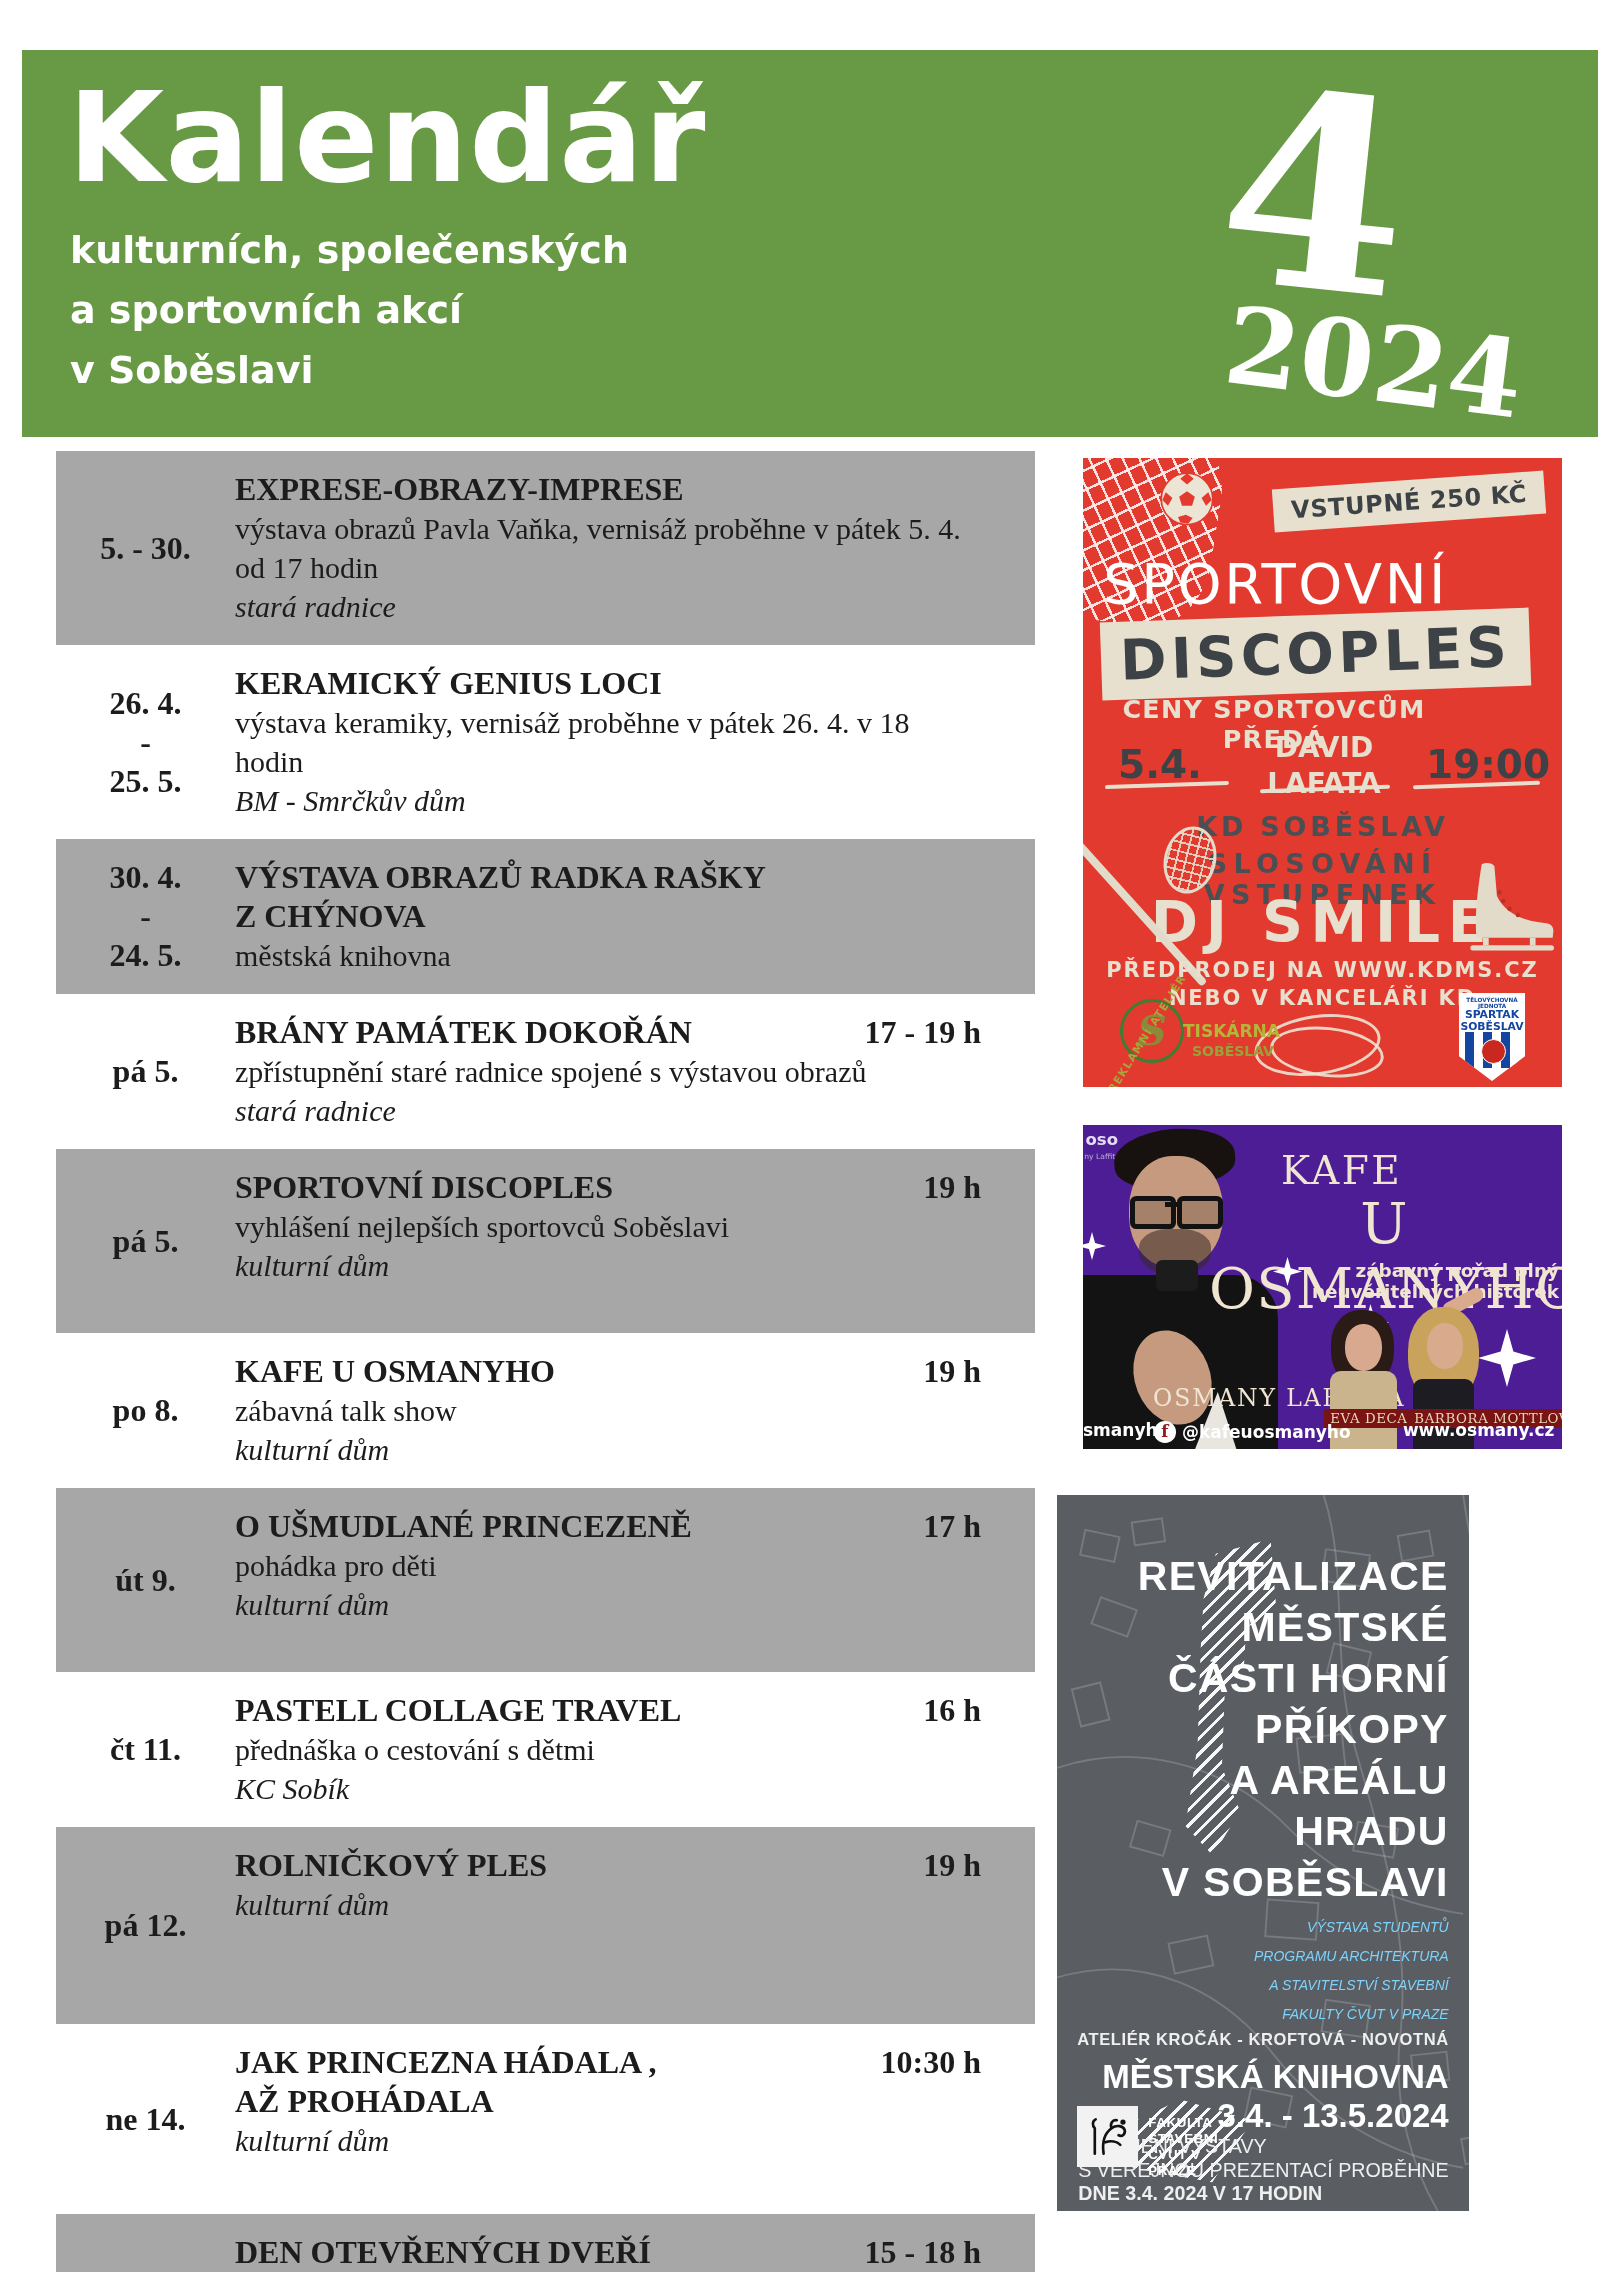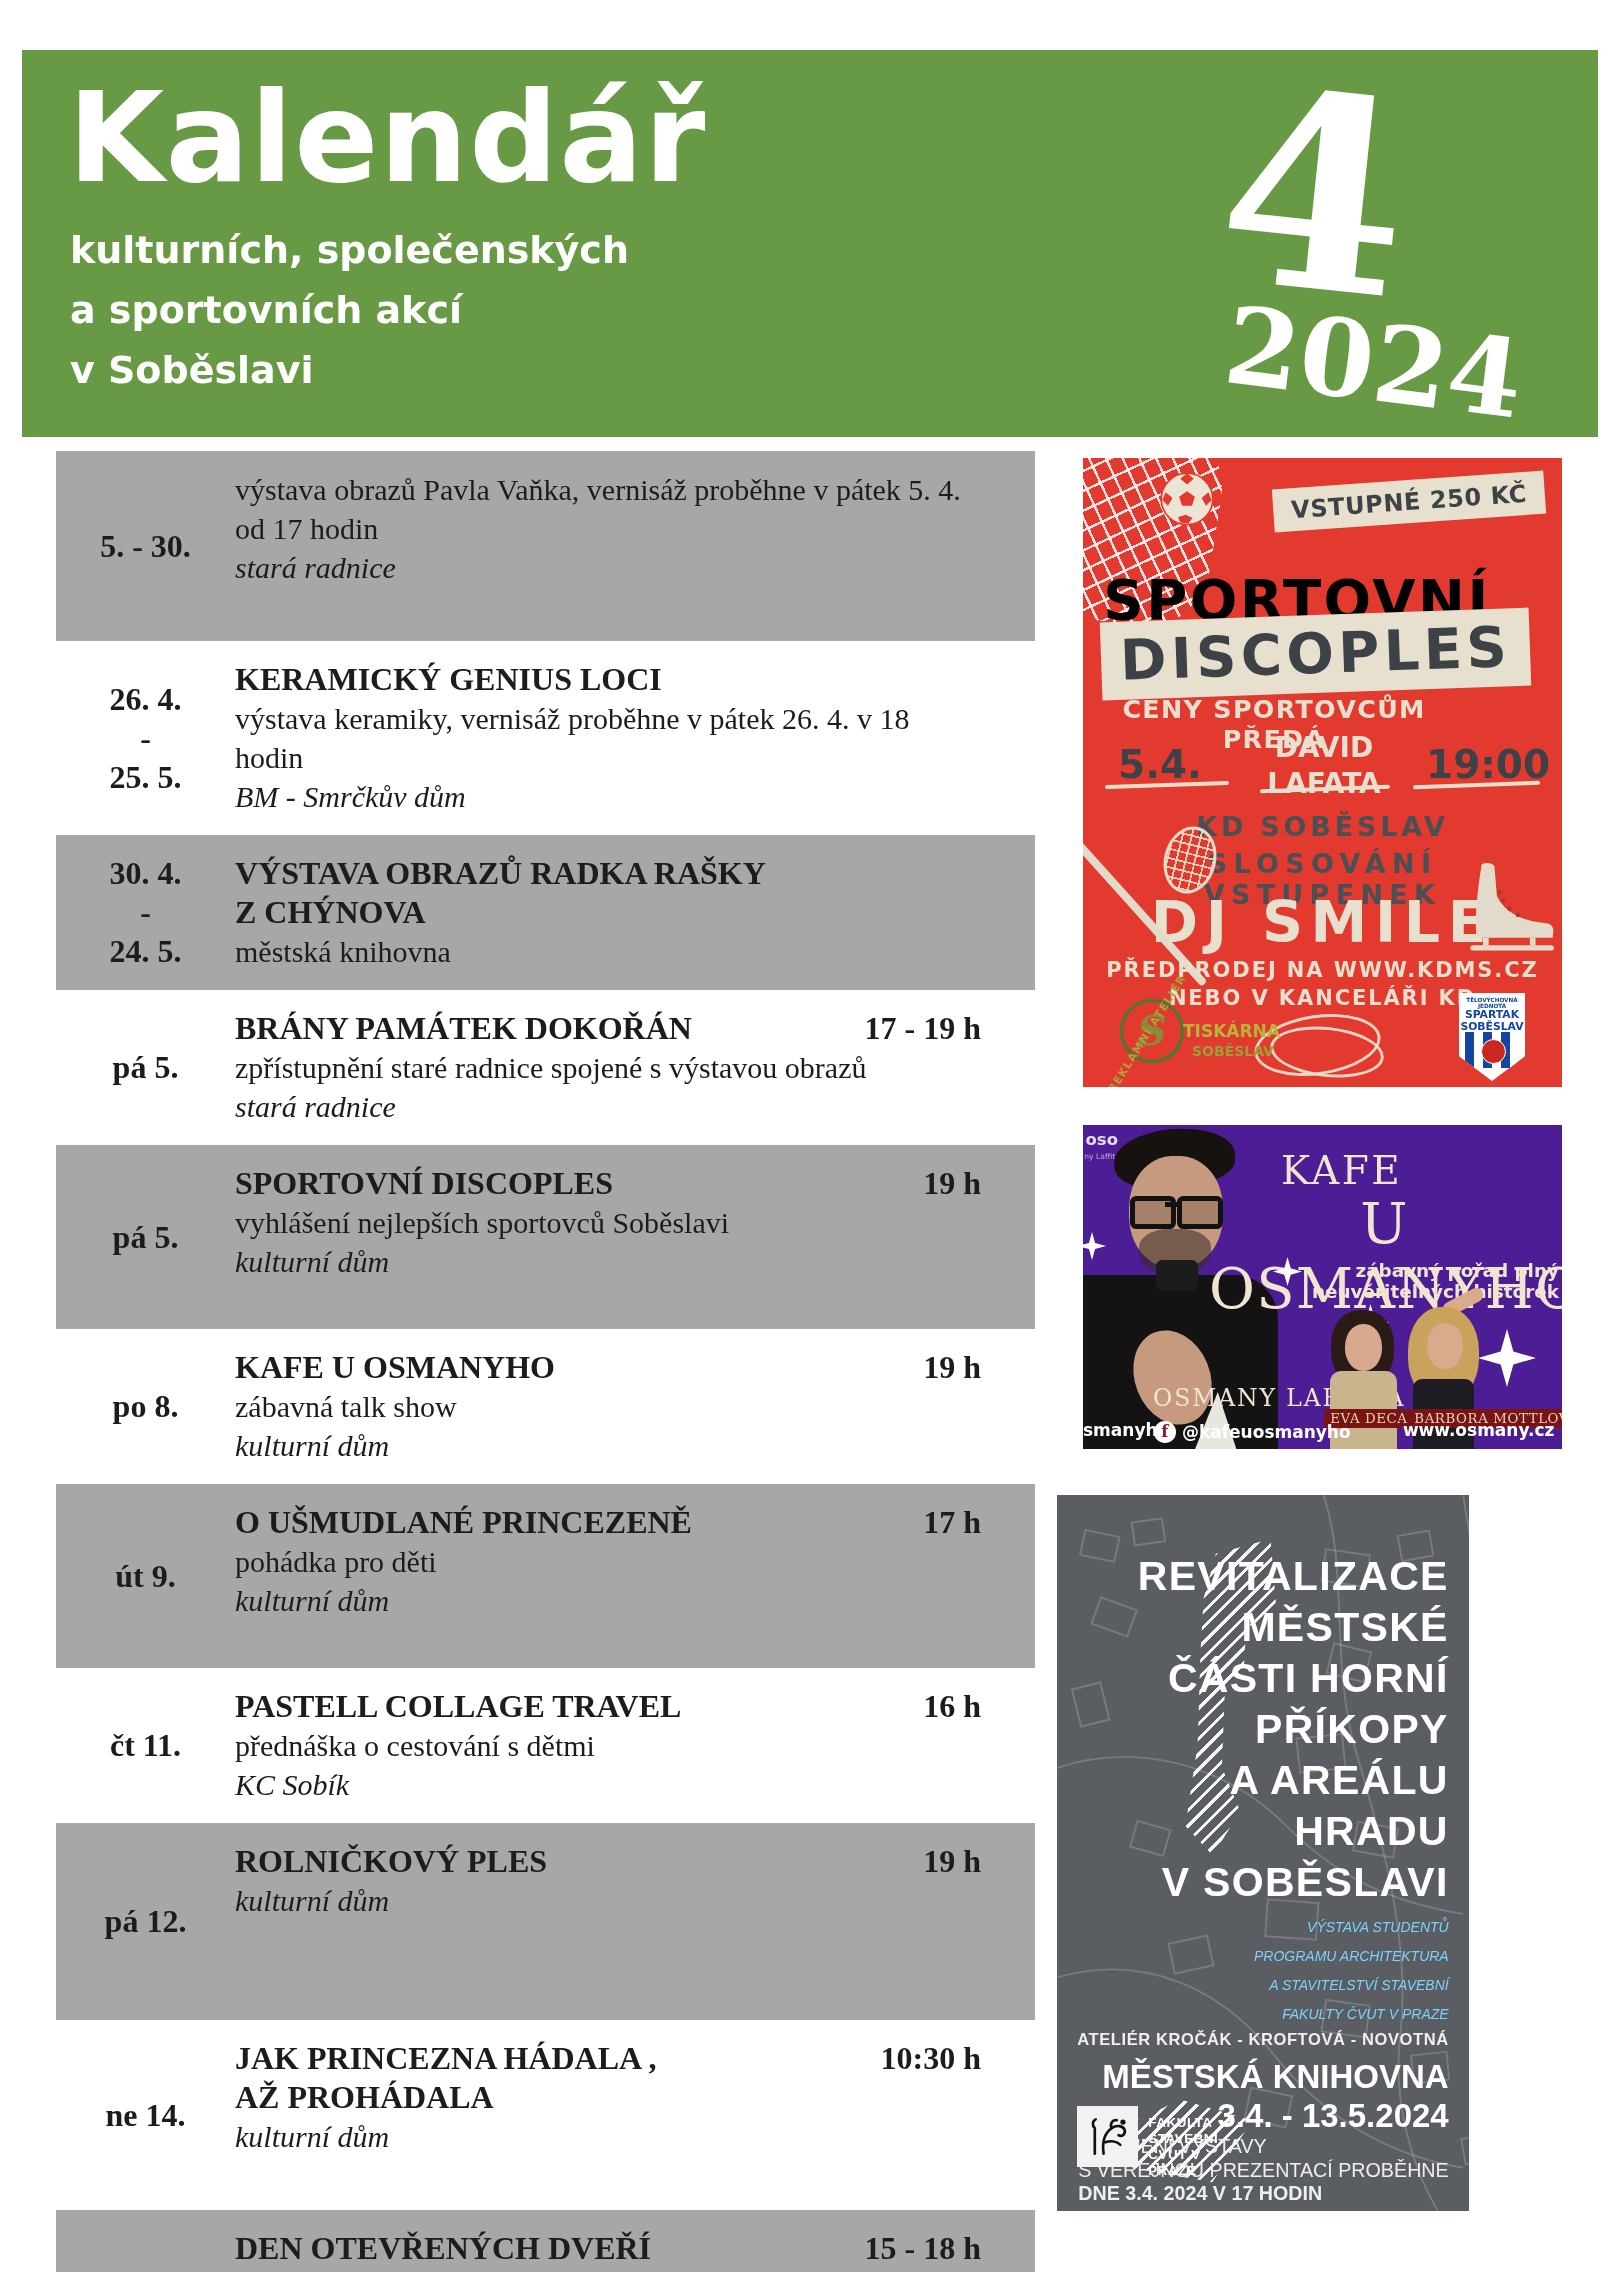--- a/index.html
+++ b/index.html
@@ -32,21 +32,21 @@
   
   .p1{left:1083px;top:458px;width:479px;height:629px;background:#e23a2e;
       font-family:"DejaVu Sans",sans-serif;}
   .p1-scribble{position:absolute;left:-44px;top:-44px;width:178px;height:210px;opacity:.9;
       border-radius:35%;transform:rotate(9deg);
       background:repeating-linear-gradient(56deg,rgba(255,255,255,.95) 0 2.5px,transparent 2.5px 15.2px),
                  repeating-linear-gradient(-34deg,rgba(255,255,255,.95) 0 2.5px,transparent 2.5px 18px);}
   .p1-ball{position:absolute;left:76px;top:12.7px;width:56px;height:56px;}
   .p1-badge{position:absolute;left:190px;top:21.6px;background:#e8e0ce;color:#3d4247;
       font-weight:bold;font-size:24px;padding:7.6px 18px;transform:rotate(-4deg);letter-spacing:0.6px;}
-  .p1-title1{position:absolute;left:20.3px;top:109px;color:#000000;font-weight:bold;
+  .p1-title1{position:absolute;left:20.3px;top:93px;color:#ffffff;font-weight:normal;
       font-size:56px;letter-spacing:2.5px;}
   .p1-title2{position:absolute;left:18px;top:157px;background:#e8e0ce;padding:6.3px 19px;
       transform:rotate(-2deg);}
   .p1-title2 span{color:#3d4247;font-weight:bold;font-size:56px;letter-spacing:4.4px;}
   .p1-ceny{position:absolute;left:18px;top:236px;width:346px;text-align:center;color:#e8e0ce;
       font-weight:bold;font-size:25.4px;letter-spacing:1.3px;}
   .p1-david{position:absolute;left:149px;top:272px;width:184px;text-align:center;color:#e8e0ce;
       font-weight:bold;font-size:28px;line-height:36px;}
   .p1-d54{position:absolute;left:35px;top:284px;color:#3d4247;font-weight:bold;font-size:39px;}
   .p1-d19{position:absolute;left:343px;top:284px;color:#3d4247;font-weight:bold;font-size:39px;}
@@ -180,20 +180,21 @@
     <div class="header-year">2024</div>
   </header>
 
   <main class="events">
 
     <div class="row gray" style="min-height:152px;">
       <div class="date">
         <span>5. - 30.</span>
       </div>
       <div class="etext">
+        <div class="etitle">EXPRESE-OBRAZY-IMPRESE</div>
         <div class="edesc">výstava obrazů Pavla Vaňka, vernisáž proběhne v pátek 5. 4. od 17 hodin</div>
         <div class="eloc it">stará radnice</div>
       </div>
     </div>
 
     <div class="row">
       <div class="date">
         <span>26. 4.</span>
         <span>-</span>
         <span>25. 5.</span>

